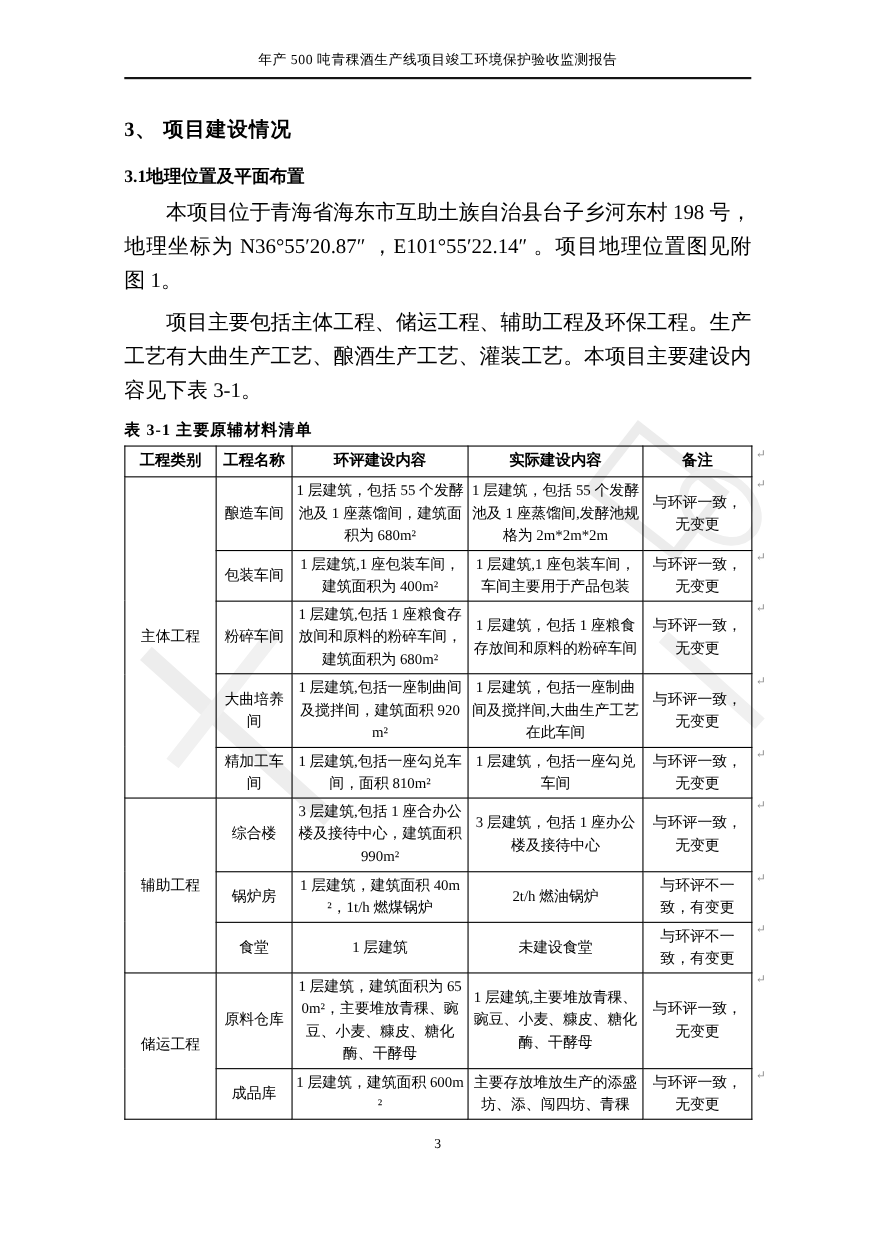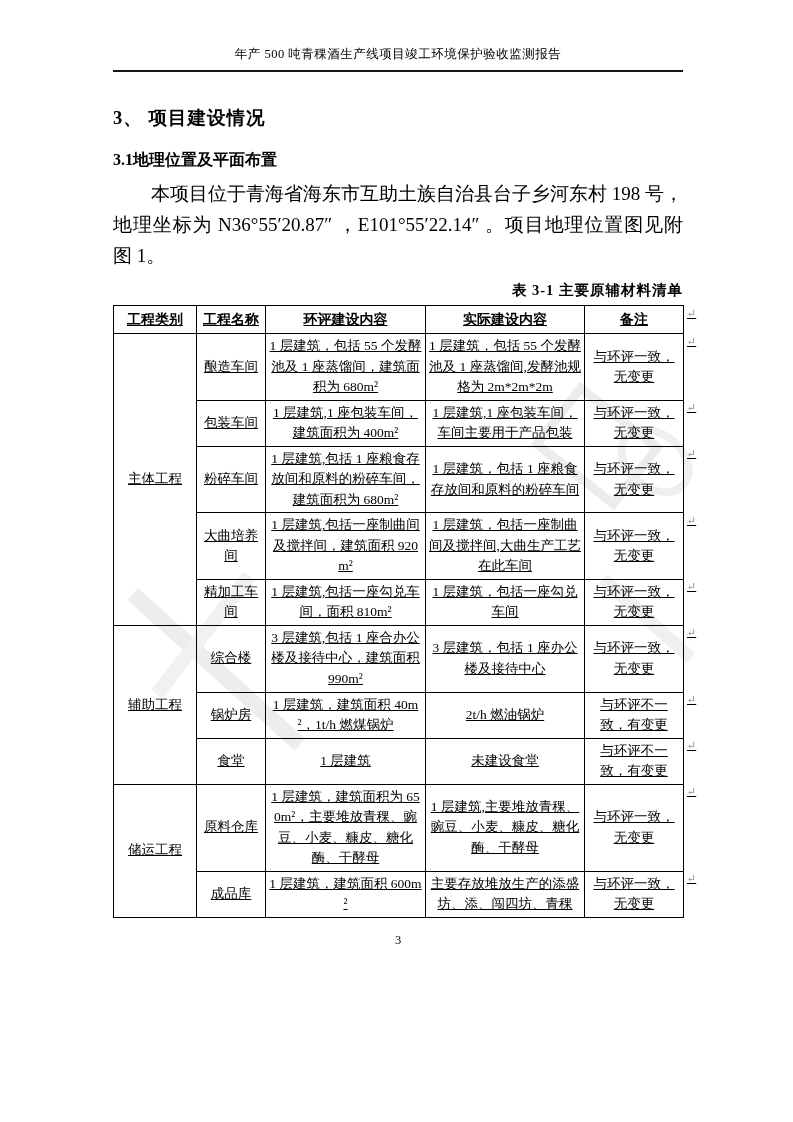--- a/index.html
+++ b/index.html
@@ -21,23 +21,23 @@
 
   .content{position:relative;z-index:1;padding:46px 110px 0 113px;}
 
   .doc-header{text-align:center;font-size:12.5px;letter-spacing:0.5px;white-space:nowrap;}
   .rule{border:none;border-top:2px solid #151515;margin:7px 0 0 0;}
 
   .h1{font-size:18.5px;font-weight:bold;margin:33px 0 0 0;letter-spacing:1px;}
   .h2{font-size:16px;font-weight:bold;margin:20px 0 0 0;}
   .para{font-size:19px;line-height:31px;margin:7px 0 0 0;text-indent:2em;text-align:justify;}
 
-  .table-title{margin:10px 0 0 0;text-align:right;font-size:14.5px;font-weight:bold;letter-spacing:1px;}
+  .table-title{margin:10px 0 0 0;text-align:left;font-size:14.5px;font-weight:bold;letter-spacing:1px;}
 
-  table.main{border-collapse:collapse;table-layout:fixed;width:588px;margin-top:5px;text-decoration:underline;}
+  table.main{border-collapse:collapse;table-layout:fixed;width:588px;margin-top:5px;}
   table.main th,table.main td{
     border:1px solid #000;
     font-size:13.5px;line-height:1.52;
     padding:2px 3px;
     text-align:center;vertical-align:middle;
     word-break:break-all;
   }
   table.main th{font-weight:bold;font-size:14px;padding:3px 2px;}
   table.main .gutter{
     border:none;background:transparent;
@@ -61,20 +61,21 @@
   <div class="content">
 
     <div class="doc-header">年产 500 吨青稞酒生产线项目竣工环境保护验收监测报告</div>
     <hr class="rule">
 
     <div class="h1">3、 项目建设情况</div>
 
     <div class="h2">3.1地理位置及平面布置</div>
     <p class="para">本项目位于青海省海东市互助土族自治县台子乡河东村 198 号，地理坐标为 N36°55′20.87″ ，E101°55′22.14″ 。项目地理位置图见附图 1。</p>
 
+    <p class="para">项目主要包括主体工程、储运工程、辅助工程及环保工程。生产工艺有大曲生产工艺、酿酒生产工艺、灌装工艺。本项目主要建设内容见下表 3-1。</p>
 
     <div class="table-title">表 3-1  主要原辅材料清单</div>
 
     <table class="main">
       <colgroup>
         <col style="width:83px">
           <col style="width:69px">
           <col style="width:160px">
         <col style="width:159px">
           <col style="width:99px">

